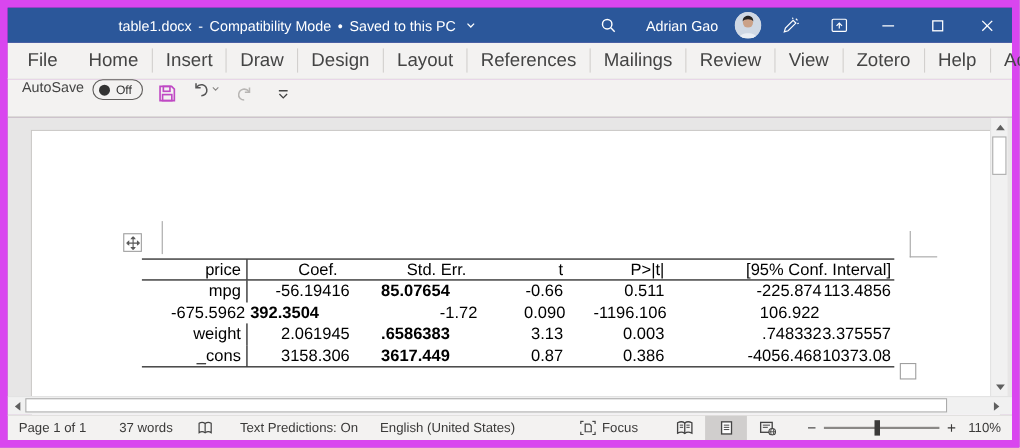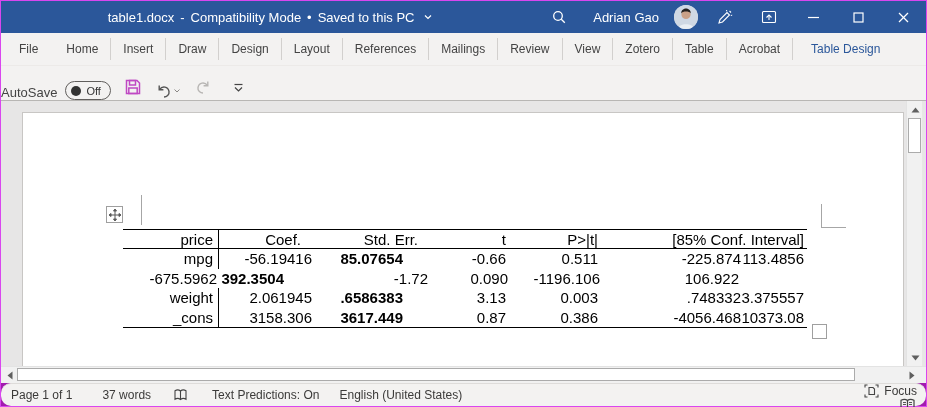--- a/index.html
+++ b/index.html
@@ -1,37 +1,37 @@
 <!DOCTYPE html>
 <html><head>
 <meta charset="utf-8">
 <style>
   * { margin:0; padding:0; box-sizing:border-box; }
   html,body { width:927px; height:407px; overflow:hidden; background:#fff;
     font-family:"Liberation Sans", sans-serif; }
-  .window { width:927px; height:407px; border:1px solid #d946ef; display:flex; flex-direction:column; background:#a21caf; }
+  .window { width:927px; height:407px; border:7px solid #d946ef; display:flex; flex-direction:column; background:#a21caf; }
 
   
   .titlebar { height:32px; background:#2b579a; color:#fff; display:flex; align-items:center; flex:0 0 32px; }
   .title-group { margin:0 auto; display:flex; align-items:center; gap:6px; font-size:13px; white-space:nowrap; }
   .tb-right { display:flex; align-items:center; height:100%; }
   .tb-btn { height:44px; display:flex; align-items:center; justify-content:center; color:#fff; }
   .tb-user { font-size:13px; padding:0 10px 0 14px; }
   .avatar { width:24px; height:24px; border-radius:50%; overflow:hidden; background:#cfd8e4; }
   .winctl { width:45px; }
 
   
   .tabrow { height:33px; background:#f3f2f1; display:flex; align-items:center; flex:0 0 33px; border-bottom:1px solid #eceae8; }
-  .tab { font-size:12px; color:#444; padding:0 12px; height:22px; display:flex; align-items:center; white-space:nowrap; cursor:default; }
+  .tab { font-size:17px; color:#444; padding:0 12px; height:22px; display:flex; align-items:center; white-space:nowrap; cursor:default; }
   .tab.sep { border-right:1px solid #d2d0ce; }
   .tab.file { padding:0 16px 0 18px; }
   .tab.ctx { color:#2b579a; padding:0 18px; }
 
   
-  .qatrow { height:35px; background:#f3f2f1; display:flex; align-items:flex-end; flex:0 0 35px; border-bottom:1px solid #b8b6b4; padding-left:0; }
+  .qatrow { height:35px; background:#f3f2f1; display:flex; align-items:flex-start; flex:0 0 35px; border-bottom:1px solid #b8b6b4; padding-left:13px; }
   .autosave-label { font-size:13px; color:#444; margin-right:8px; }
   .toggle { width:46px; height:19px; border:1px solid #605e5c; border-radius:10px; display:flex; align-items:center; padding:0 5px; gap:5px; background:#f3f2f1; }
   .toggle-knob { width:10px; height:10px; border-radius:50%; background:#333; }
   .toggle-text { font-size:11px; color:#333; }
   .qat-btn { width:26px; height:26px; display:flex; align-items:center; justify-content:center; margin-left:9px; }
   .undo-wrap { display:flex; align-items:center; margin-left:9px; }
 
   
   .docarea { position:relative; flex:1 1 auto; background:#e7e6e6; overflow:hidden; }
   .page { position:absolute; left:21px; top:11px; width:882px; height:360px; background:#fff; border:1px solid #c8c6c4; }
@@ -59,23 +59,23 @@
   .vscroll { position:absolute; top:0; right:4px; bottom:17px; width:16px; background:#f1f1f1; border-left:1px solid #e3e3e3; }
   .vs-up, .vs-down { position:absolute; left:0; width:16px; height:15px; display:flex; align-items:center; justify-content:center; }
   .vs-up { top:1px; } .vs-down { bottom:1px; }
   .vs-thumb { position:absolute; left:1px; top:17px; width:13px; height:35px; background:#fff; border:1px solid #ababab; }
   .hscroll { position:absolute; left:0; right:0; bottom:0; height:17px; background:#f1f1f1; border-top:1px solid #e3e3e3; }
   .hs-left, .hs-right { position:absolute; top:0; width:15px; height:16px; display:flex; align-items:center; justify-content:center; }
   .hs-left { left:1px; } .hs-right { right:7px; }
   .hs-thumb { position:absolute; left:16px; top:1px; width:838px; height:13px; background:#fff; border:1px solid #ababab; }
 
   
-  .statusbar { height:23px; flex:0 0 23px; background:#f3f2f1; border-top:1px solid #dedcda; display:flex; align-items:center; font-size:12px; color:#3b3a39;border-radius:10px; }
+  .statusbar { height:23px; flex:0 0 23px; background:#f3f2f1; border-top:1px solid #dedcda; display:flex; align-items:center; font-size:12px; color:#3b3a39; }
   .sb-item { padding:0 9px; display:flex; align-items:center; gap:5px; white-space:nowrap; height:100%; }
-  .sb-right { margin-left:auto; display:flex; align-items:flex-end; height:100%;flex-direction:column; }
+  .sb-right { margin-left:auto; display:flex; align-items:center; height:100%; }
   .view-btn { width:38px; height:100%; display:flex; align-items:center; justify-content:center; }
   .view-btn.sel { background:#d0cecd; }
   .zoom-minus,.zoom-plus { width:22px; text-align:center; font-size:14px; color:#3b3a39; }
   .zoom-slider { position:relative; width:105px; height:16px; }
   .zoom-track { position:absolute; left:0; right:0; top:7px; height:2px; background:#8a8886; }
   .zoom-thumb { position:absolute; left:46px; top:1px; width:5px; height:14px; background:#3b3a39; }
   .zoom-pct { width:44px; text-align:right; padding-right:10px; }
   svg { display:block; }
 </style>
 </head>
@@ -153,21 +153,21 @@
     <div class="tab sep">Home</div>
     <div class="tab sep">Insert</div>
     <div class="tab sep">Draw</div>
     <div class="tab sep">Design</div>
     <div class="tab sep">Layout</div>
     <div class="tab sep">References</div>
     <div class="tab sep">Mailings</div>
     <div class="tab sep">Review</div>
     <div class="tab sep">View</div>
     <div class="tab sep">Zotero</div>
-    <div class="tab sep">Table</div>
+    <div class="tab sep">Help</div>
     <div class="tab sep">Acrobat</div>
     <div class="tab ctx">Table Design</div>
 
   </div>
 
   <div class="qatrow">
     <span class="autosave-label">AutoSave</span>
     <div class="toggle">
       <div class="toggle-knob"></div>
       <span class="toggle-text">Off</span>
@@ -222,21 +222,21 @@
       <div class="mark mark-right-h"></div>
       <div class="resize-handle"></div>
 
       <div class="stata-table">
         <div class="tr head">
           <div class="td c0">price</div>
           <div class="td coef">Coef.</div>
           <div class="td se">Std. Err.</div>
           <div class="td tcol">t</div>
           <div class="td pcol">P&gt;|t|</div>
-          <div class="td ci">[85% Conf. Interval]</div>
+          <div class="td ci">[95% Conf. Interval]</div>
         </div>
         <div class="tr data">
           <div class="td c0">mpg</div>
           <div class="td coef">-56.19416</div>
           <div class="td se">85.07654</div>
           <div class="td tcol">-0.66</div>
           <div class="td pcol">0.511</div>
           <div class="td lo">-225.874</div>
           <div class="td hi">113.4856</div>
         </div>

